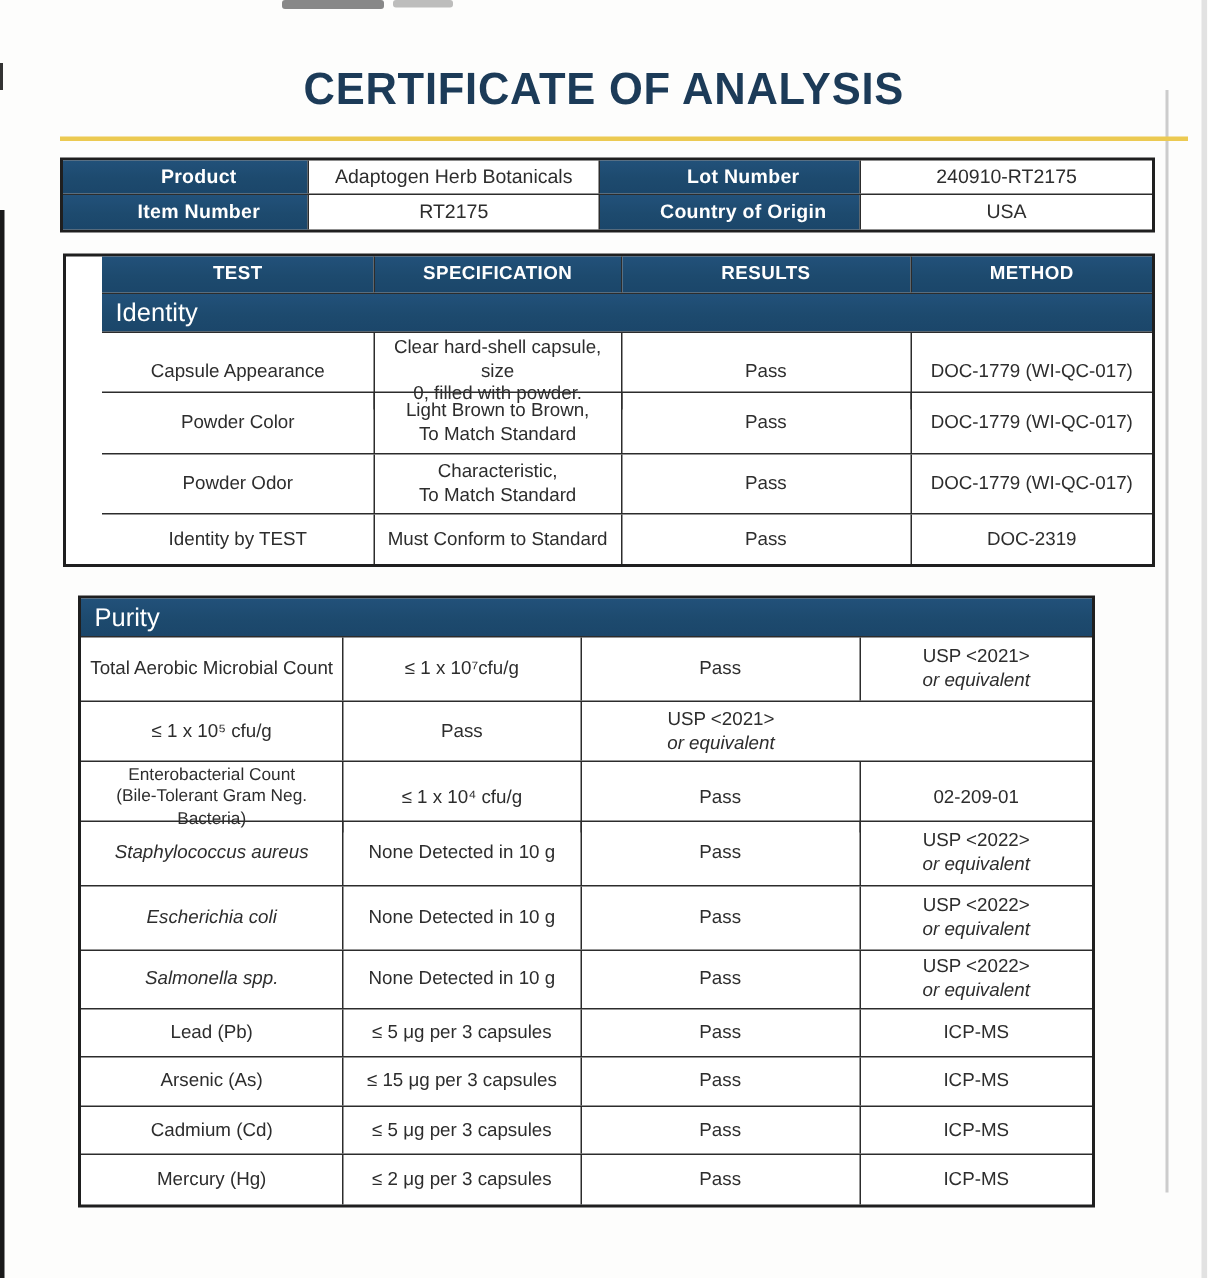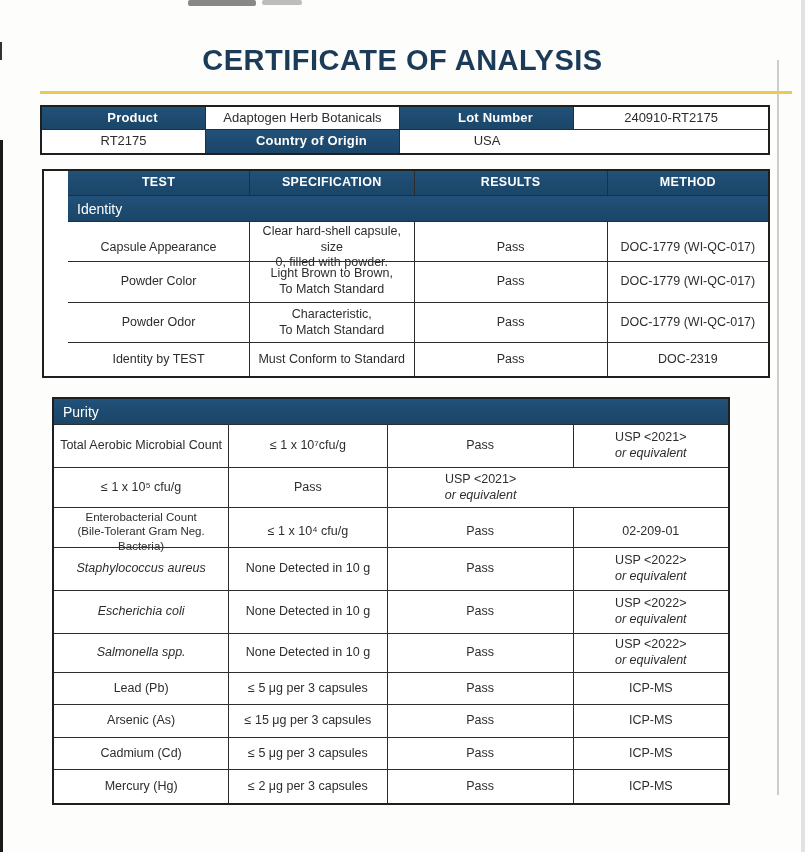--- a/index.html
+++ b/index.html
@@ -74,21 +74,21 @@
   .info-table .navy { font-weight: bold; letter-spacing: 0.2px; padding-left: 24px; }
   
   .main-table .row { grid-template-columns: 26% 23.5% 27.6% 22.9%; }
   .table-identity { top: 169px; left: 42px; width: 728px; padding-left: 24px; }
   .table-purity  { top: 397px; left: 52px; width: 678px; }
   .hdr-row { height: 25px; }
   .hdr-row .cell { font-weight: bold; font-size: 12.5px; letter-spacing: 0.3px; }
   .band {
     display: flex; align-items: center;
     height: 26px; padding-left: 9px;
-    color: #ffffff; font-size: 14px;
+    color: #ffffff; font-size: 17px;
     border-bottom: 1.5px solid #2c2c2c;
   }
   .sci { font-style: italic; }
   .method-note { font-style: italic; display: block; }
   .method-cell { flex-direction: column; justify-content: center; }
 </style>
 </head>
 <body>
 
 <div class="page">
@@ -104,20 +104,21 @@
   <div class="gold-line"></div>
 
   <div class="tbl info-table">
     <div class="row">
       <div class="cell navy">Product</div>
       <div class="cell">Adaptogen Herb Botanicals</div>
       <div class="cell navy">Lot Number</div>
       <div class="cell">240910-RT2175</div>
     </div>
     <div class="row">
+      <div class="cell navy">Item Number</div>
       <div class="cell">RT2175</div>
       <div class="cell navy">Country of Origin</div>
       <div class="cell">USA</div>
     </div>
   </div>
 
   <div class="tbl main-table table-identity">
     <div class="row hdr-row">
       <div class="cell navy">TEST</div>
       <div class="cell navy">SPECIFICATION</div>

